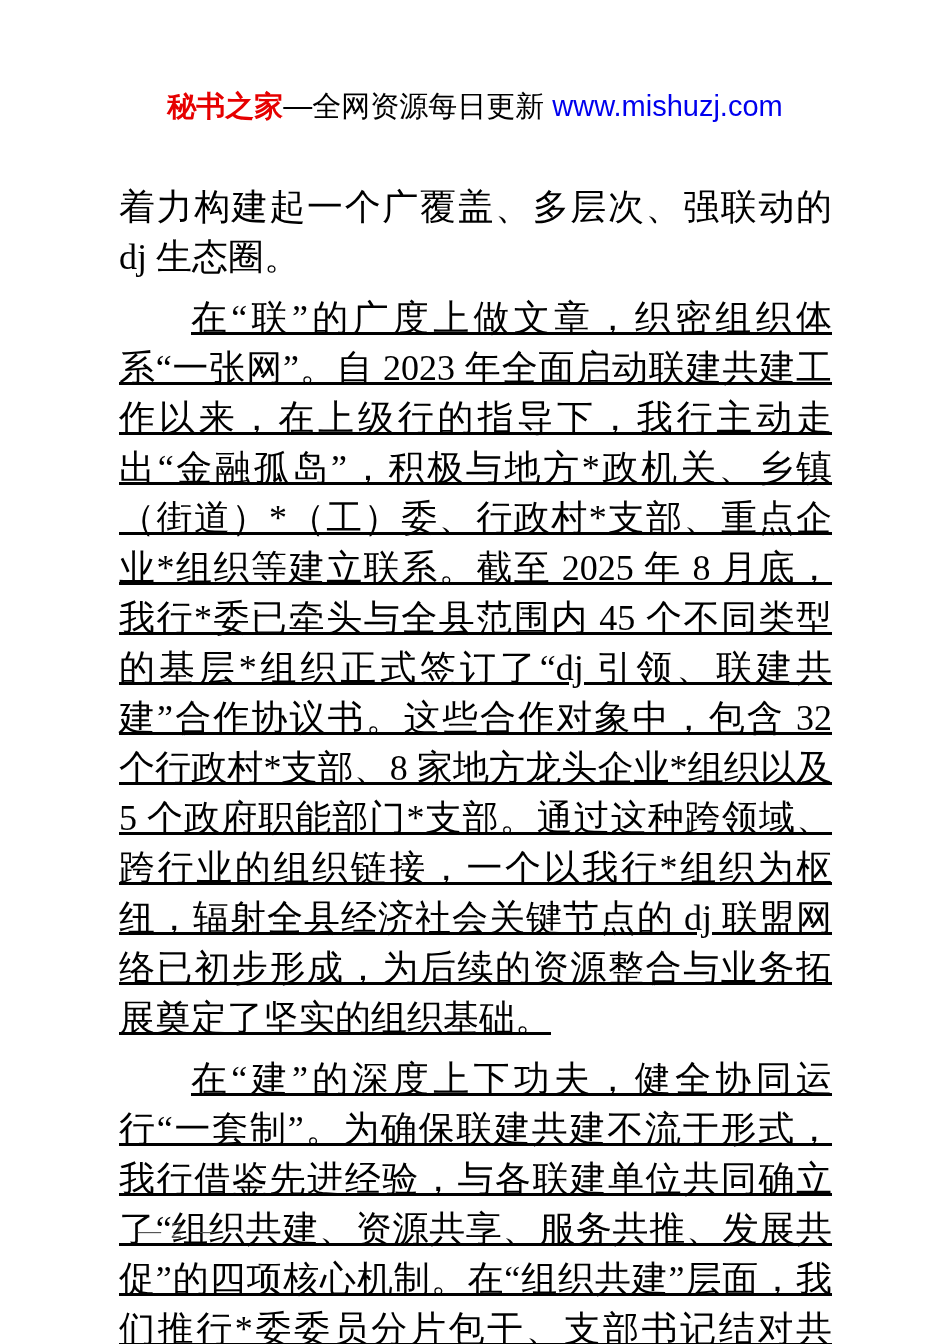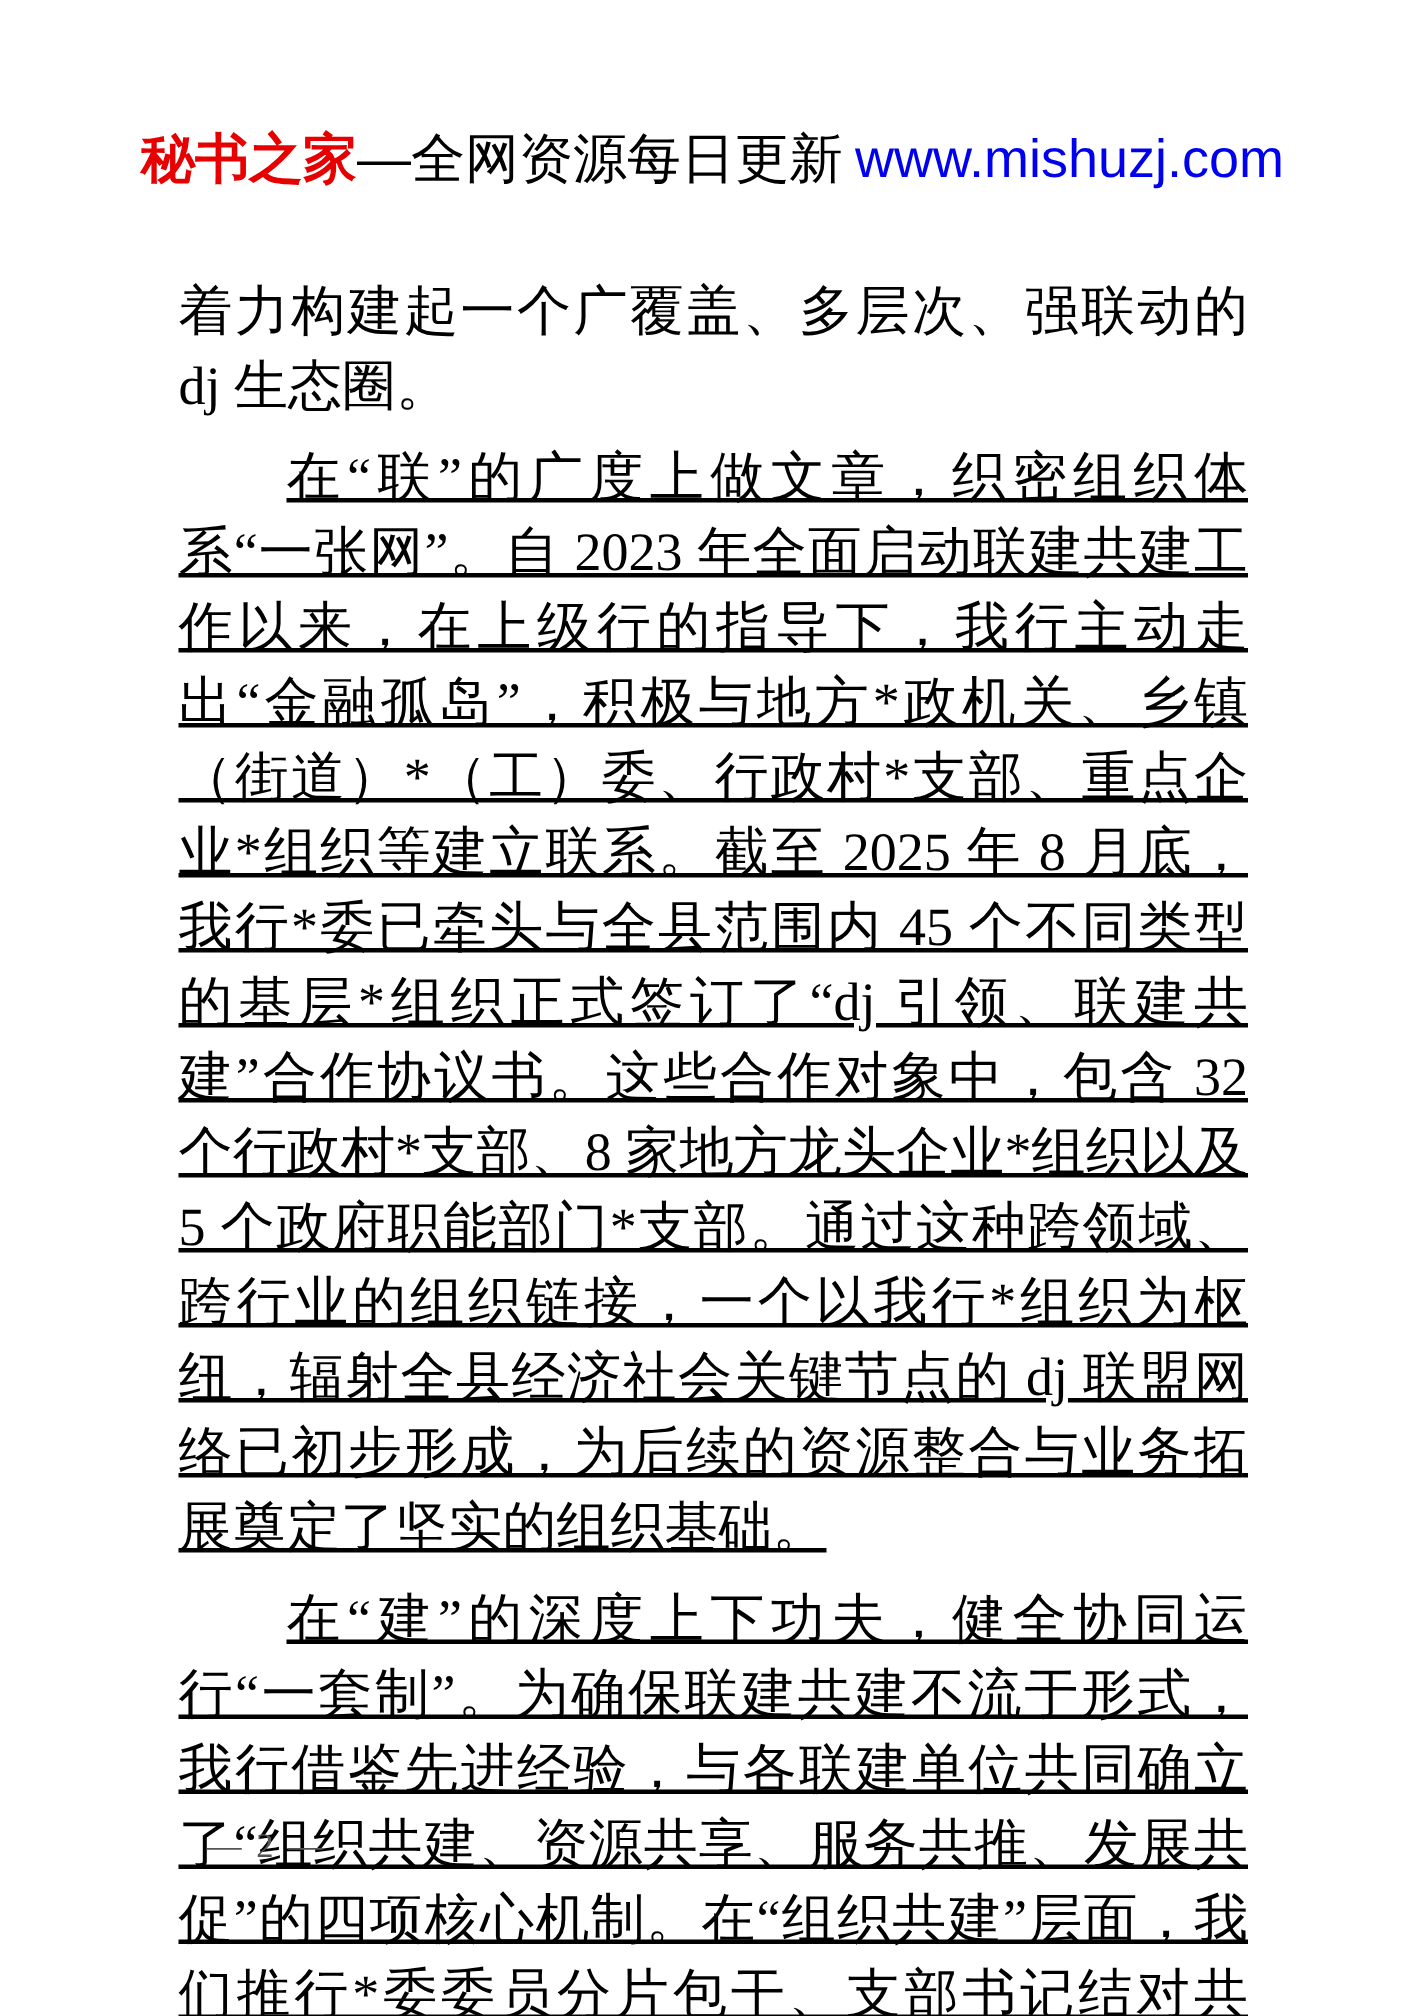--- a/index.html
+++ b/index.html
@@ -15,21 +15,21 @@
     overflow: hidden;
     font-family: "Liberation Serif", serif;
   }
   .header {
     position: absolute;
     top: 86px;
     left: 0;
     width: 100%;
     text-align: center;
     font-family: "Liberation Sans", sans-serif;
-    font-size: 36px;
+    font-size: 29px;
     line-height: 40px;
     white-space: nowrap;
   }
   .brand {
     font-weight: bold;
   }
   .tagline {
     color: #000000;
     margin-right: 8px;
   }

